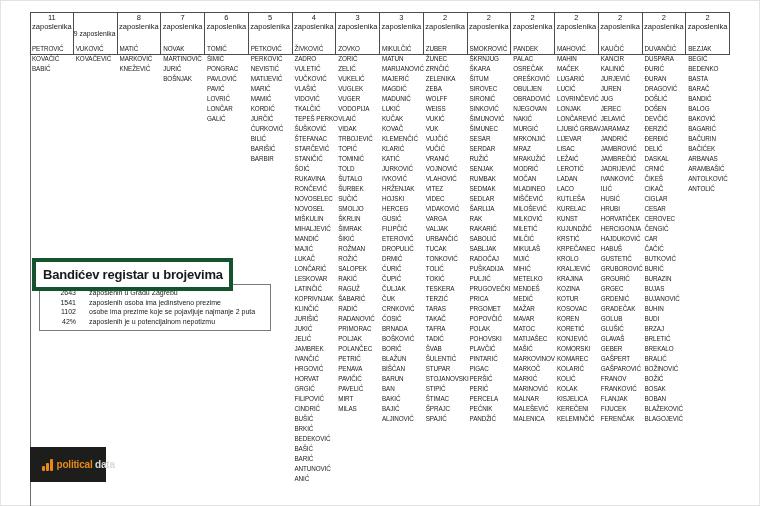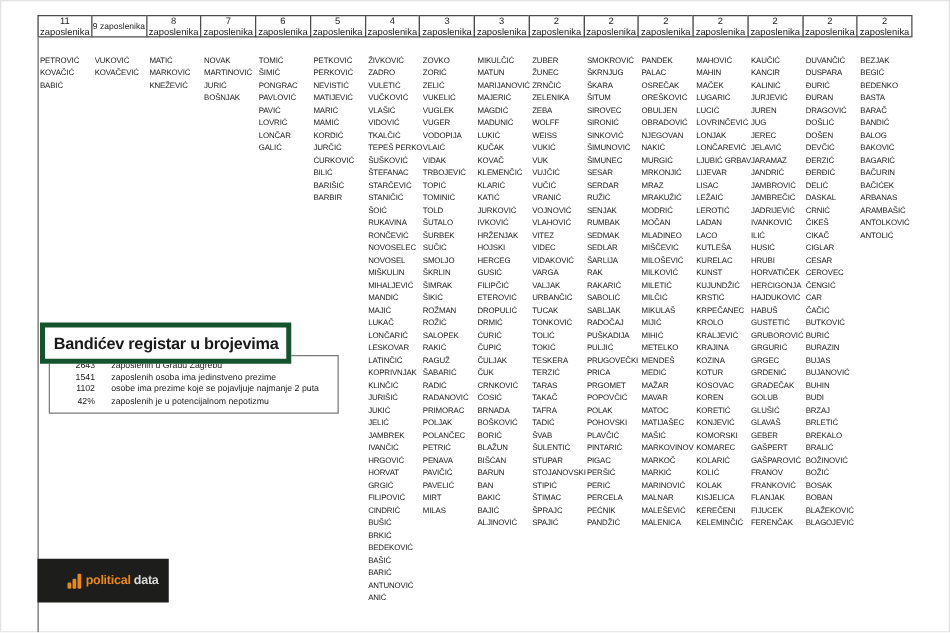--- a/index.html
+++ b/index.html
@@ -9,22 +9,22 @@
     box-shadow:inset 0 0 0 1px #e3e3e3;
   }
   
   .spine{position:absolute;left:30px;top:12px;width:1px;height:494px;background:#6b6b6b;}
   
   .header-row{
     position:absolute;left:30px;top:12px;
     display:grid;grid-template-columns:repeat(16,43.75px);
   }
   .hcell{
-    border:1px solid #4d4d4d;margin-left:-1px;height:18px;box-sizing:border-box;
-    display:flex;flex-direction:column;align-items:center;justify-content:center;
+    border:1px solid #4d4d4d;margin-left:-1px;height:43px;box-sizing:border-box;
+    display:flex;flex-direction:column;align-items:center;
     font-size:7.5px;line-height:9px;text-align:center;background:#fff;white-space:nowrap;
   }
   .hcell:first-child{margin-left:0;}
   .hcell.compact{flex-direction:row;gap:2px;font-size:6.8px;}
   
   .names-grid{
     position:absolute;left:30px;top:44px;
     display:grid;grid-template-columns:repeat(16,43.75px);align-items:start;
   }
   .ncell{padding-left:2px;}
@@ -39,22 +39,22 @@
   }
   .stats-box{
     position:absolute;left:39px;top:284px;width:232px;background:#fff;
     border:1px solid #7a7a7a;padding:3px 2px 4px 2px;z-index:2;box-sizing:border-box;
   }
   .stat-row{display:grid;grid-template-columns:34px 1fr;column-gap:13px;font-size:7px;line-height:9.5px;}
   .stat-value{text-align:right;}
   .stat-label{white-space:nowrap;}
   
   .logo{
-    position:absolute;left:30px;top:447px;width:105px;height:35px;
-    display:flex;align-items:center;padding-left:24px;box-sizing:border-box;gap:4px;z-index:4;
+    position:absolute;left:30px;top:447px;width:76px;height:35px;
+    display:flex;align-items:center;padding-left:12px;box-sizing:border-box;gap:4px;z-index:4;
   }
   .logo-bars{display:flex;align-items:flex-end;gap:1.5px;height:12px;}
   .logo-bars i{display:block;width:2.5px;border-radius:1px;}
   .logo-text{font-size:10px;font-weight:bold;white-space:nowrap;letter-spacing:-0.2px;}
 </style>
 </head>
 <body>
 
 <div class="stage">
 

